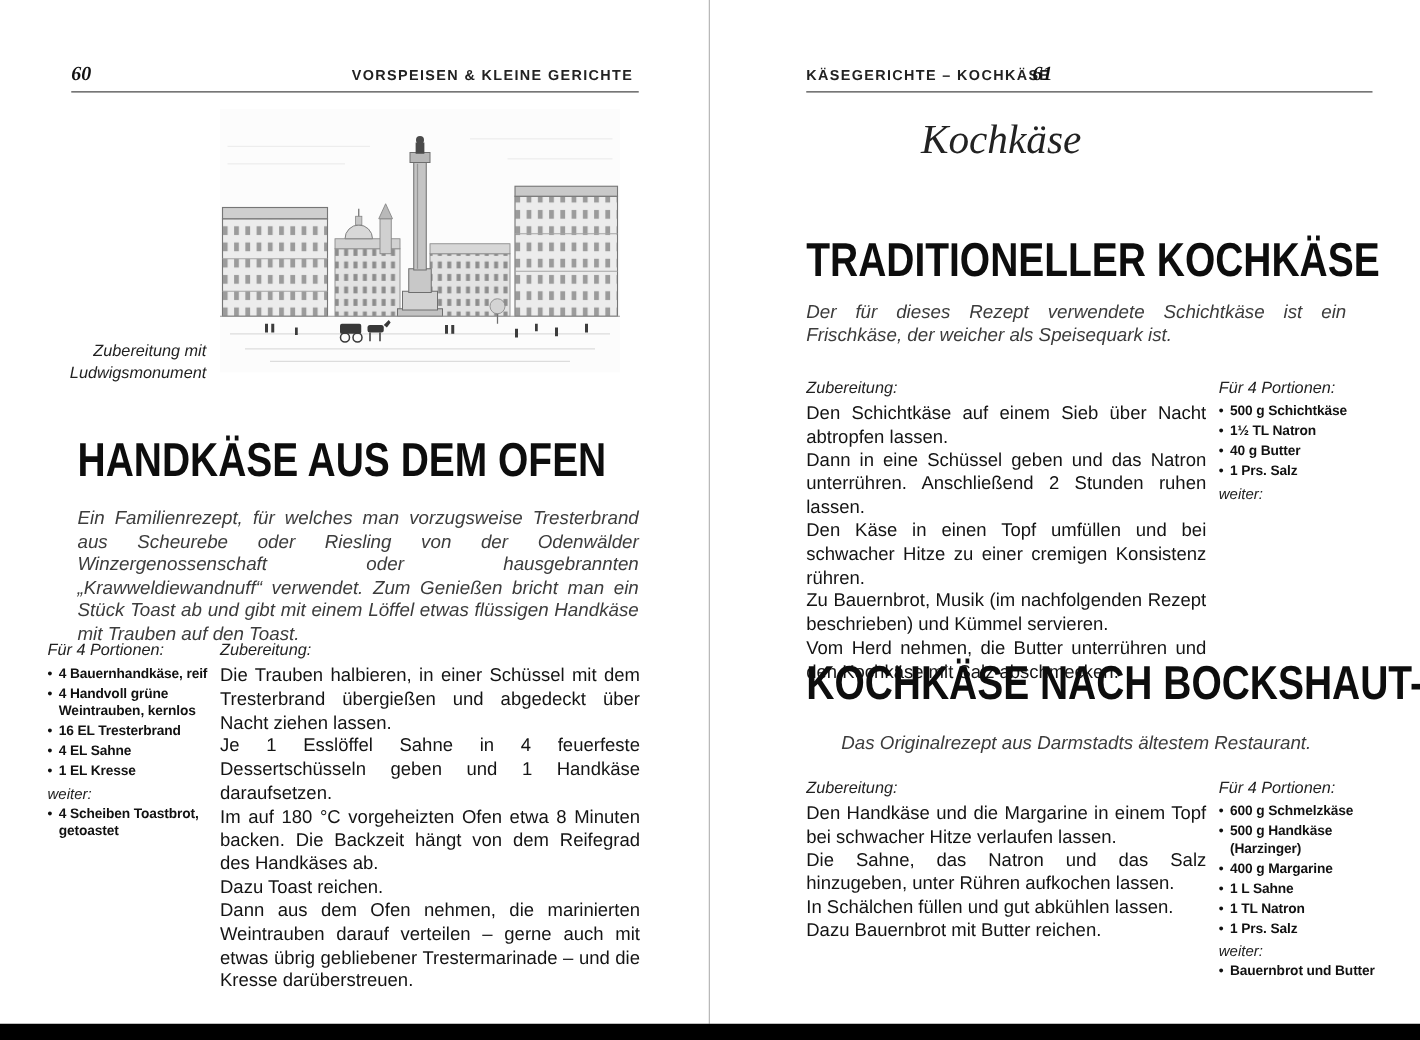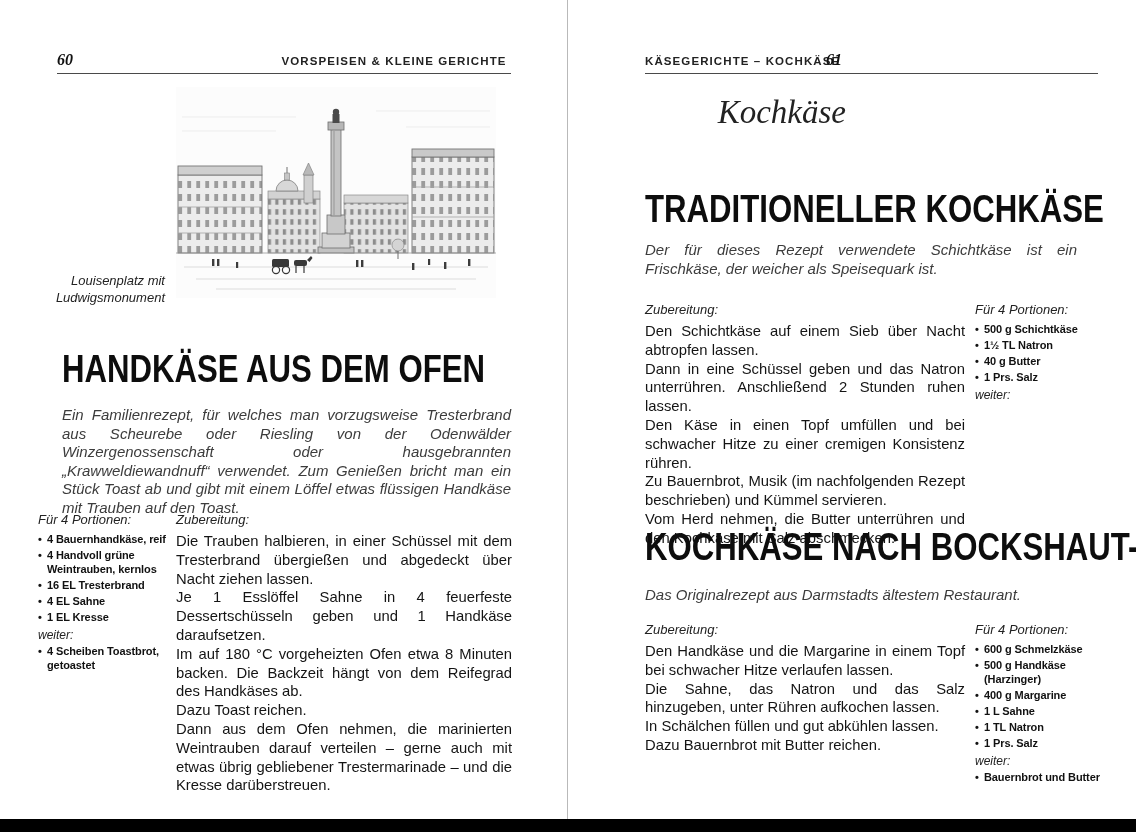--- a/index.html
+++ b/index.html
@@ -171,21 +171,21 @@
           <rect x="252" y="172" width="2.2" height="6"></rect>
           <rect x="268" y="175" width="2.4" height="7"></rect>
           <rect x="292" y="172" width="2.4" height="7"></rect>
         </g>
         <circle cx="222" cy="158" r="6" fill="#d4d4d4" stroke="#8a8a8a" stroke-width="0.7"></circle>
         <line x1="222" y1="164" x2="222" y2="172" stroke="#6f6f6f" stroke-width="1"></line>
       </svg>
     </figure>
 
     <div class="caption" style="left:30px; top:272px; width:135px;">
-      <span>Louisenplatz mit</span><br>
+      <span>Zubereitung mit</span><br>
       <span>Ludwigsmonument</span>
     </div>
 
     <h1 class="headline-wrap" style="left:62px; top:350px;text-decoration:underline;">
       <span class="headline">HANDKÄSE AUS DEM OFEN</span>
     </h1>
 
     <p class="intro" style="left:62px; top:406px; width:449px;">Ein Familienrezept, für welches man vorzugsweise Tresterbrand aus Scheurebe oder Riesling von der Odenwälder Winzergenossenschaft oder hausgebrannten „Krawweldiewandnuff“ verwendet. Zum Genießen bricht man ein Stück Toast ab und gibt mit einem Löffel etwas flüssigen Handkäse mit Trauben auf den Toast.</p>
 
     <aside class="ing-col" style="left:38px; top:512px; width:136px;">
@@ -212,21 +212,21 @@
       <p>Dann aus dem Ofen nehmen, die marinierten Weintrauben darauf verteilen – gerne auch mit etwas übrig gebliebener Trestermarinade – und die Kresse darüberstreuen.</p>
     </div>
   </div>
 
   <div>
 
     <div class="running-head" style="left:645px; top:55px;">KÄSEGERICHTE – KOCHKÄSE</div>
     <div class="pagenum" style="right:68px; top:51px;">61</div>
     <div class="rule" style="left:645px; top:73px; width:453px;"></div>
 
-    <div class="chapter-title" style="right:64px; top:94px;margin-left:16px;">Kochkäse</div>
+    <div class="chapter-title" style="right:45px; top:94px;margin-left:16px;">Kochkäse</div>
 
     <h1 class="headline-wrap" style="left:645px; top:190px;">
       <span class="headline">TRADITIONELLER KOCHKÄSE</span>
     </h1>
 
     <p class="intro" style="left:645px; top:241px; width:432px;">Der für dieses Rezept verwendete Schichtkäse ist ein Frischkäse, der weicher als Speisequark ist.</p>
 
     <div class="steps-col" style="left:645px; top:302px; width:320px;">
       <div class="label">Zubereitung:</div>
       <p>Den Schichtkäse auf einem Sieb über Nacht abtropfen lassen.</p>
@@ -244,21 +244,21 @@
         <li>40 g Butter</li>
         <li>1 Prs. Salz</li>
       </ul>
       <div class="label weiter">weiter:</div>
     </aside>
 
     <h1 class="headline-wrap" style="left:645px; top:528px;">
       <span class="headline">KOCHKÄSE NACH BOCKSHAUT-ART</span>
     </h1>
 
-    <p class="intro" style="left:645px; top:586px; width:432px; text-align:left;">Das Originalrezept aus Darmstadts ältestem Restaurant.</p>
+    <p class="intro" style="left:645px; top:586px; width:432px; text-align:center;">Das Originalrezept aus Darmstadts ältestem Restaurant.</p>
 
     <div class="steps-col" style="left:645px; top:622px; width:320px;">
       <div class="label">Zubereitung:</div>
       <p>Den Handkäse und die Margarine in einem Topf bei schwacher Hitze verlaufen lassen.</p>
       <p>Die Sahne, das Natron und das Salz hinzugeben, unter Rühren aufkochen lassen.</p>
       <p>In Schälchen füllen und gut abkühlen lassen.</p>
       <p>Dazu Bauernbrot mit Butter reichen.</p>
     </div>
 
     <aside class="ing-col" style="left:975px; top:622px; width:130px;">

